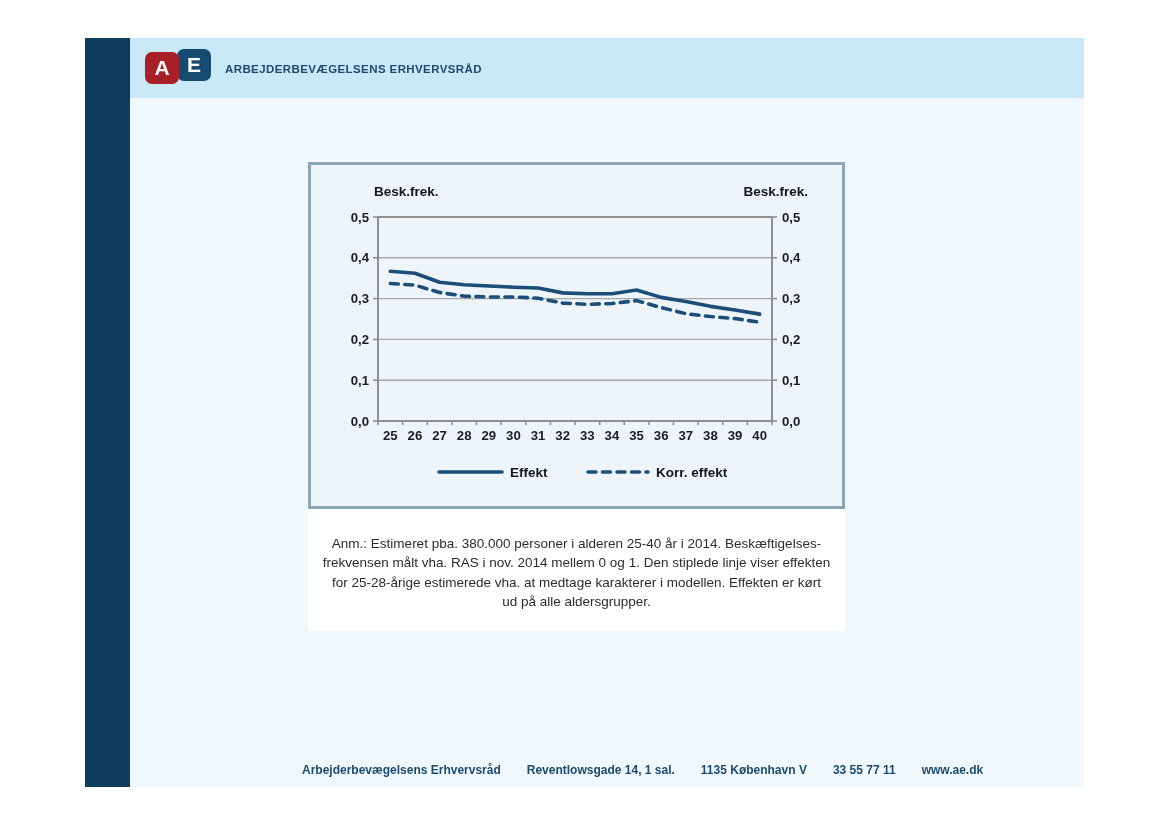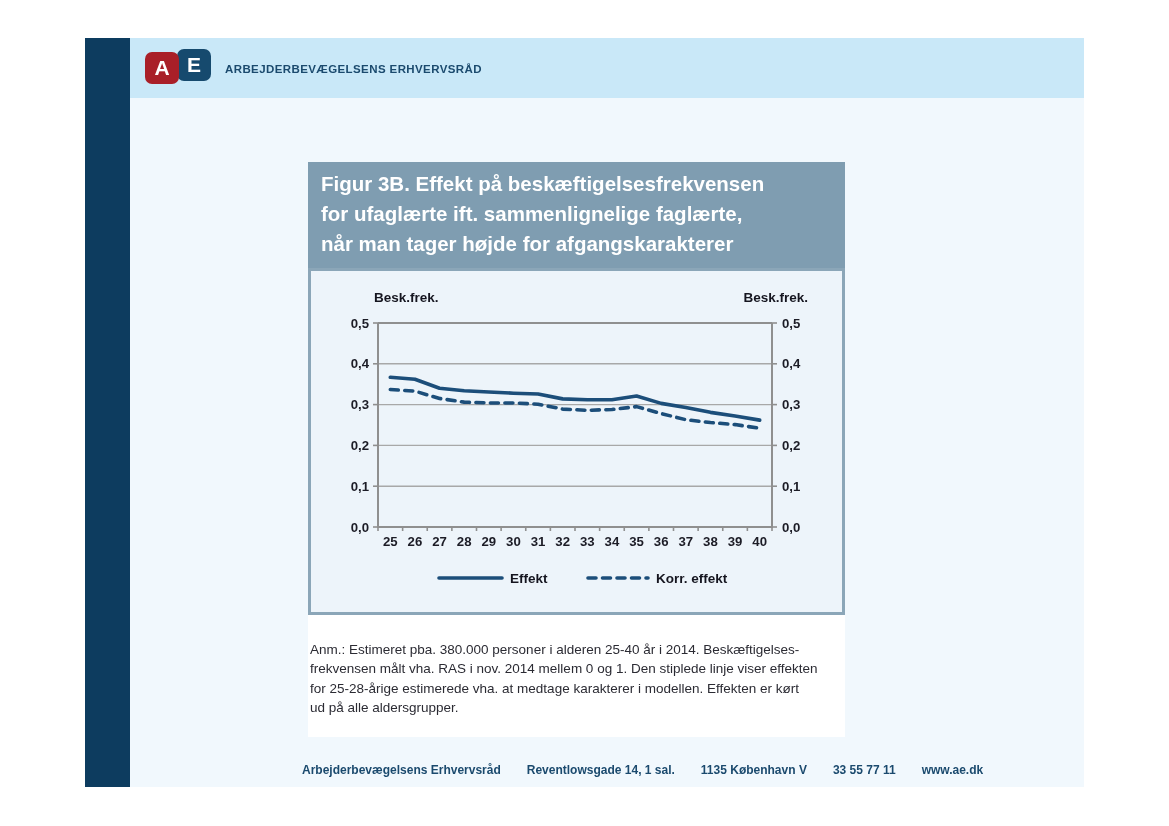--- a/index.html
+++ b/index.html
@@ -33,20 +33,21 @@
     font-size:20.5px; line-height:30px; padding:7px 13px 9px 13px; min-height:106px;
     white-space:pre-line;
   }
   .chart-region {
     box-sizing:border-box; border:3px solid #8ba6b8; background:#edf4fa; height:347px;
   }
   .chart-region svg { display:block; }
   .figure-note {
     padding:5px 2px 0 2px; font-size:13.5px; line-height:19.5px; color:#2b2b33;
     white-space:pre-line;
+    text-align:center;
   }
   .figure-note .src { margin-top:0; }
   .footer-row {
     position:absolute; left:172px; top:665px; display:flex; gap:26px;
     color:#1b4a6e; font-weight:bold; font-size:12px; white-space:nowrap;
   }
 </style>
 </head>
 <body>
 
@@ -56,23 +57,20 @@
   <div class="header-band">
     <div class="logo">
       <span class="tile tile-a">A</span>
       <span class="tile tile-e">E</span>
     </div>
     <div class="org-name">ARBEJDERBEVÆGELSENS ERHVERVSRÅD</div>
   </div>
 
   <div class="content">
     <div class="figure-card">
-      <div class="figure-title">Figur 3B. Effekt på beskæftigelsesfrekvensen
-for ufaglærte ift. sammenlignelige faglærte,
-når man tager højde for afgangskarakterer</div>
       <div class="chart-region">
         <svg id="chart-svg" width="531" height="341" viewBox="0 0 531 341">
             <line x1="67" y1="215.2" x2="461" y2="215.2" stroke="#a8a8a8" stroke-width="1.4"></line>
             <line x1="67" y1="174.39999999999998" x2="461" y2="174.39999999999998" stroke="#a8a8a8" stroke-width="1.4"></line>
             <line x1="67" y1="133.59999999999997" x2="461" y2="133.59999999999997" stroke="#a8a8a8" stroke-width="1.4"></line>
             <line x1="67" y1="92.79999999999998" x2="461" y2="92.79999999999998" stroke="#a8a8a8" stroke-width="1.4"></line>
             <line x1="67" y1="52" x2="461" y2="52" stroke="#8f8f8f" stroke-width="2"></line>
             <line x1="67" y1="256" x2="461" y2="256" stroke="#8f8f8f" stroke-width="2"></line>
             <line x1="67" y1="52" x2="67" y2="257" stroke="#8f8f8f" stroke-width="2"></line>
             <line x1="461" y1="52" x2="461" y2="257" stroke="#8f8f8f" stroke-width="2"></line>

